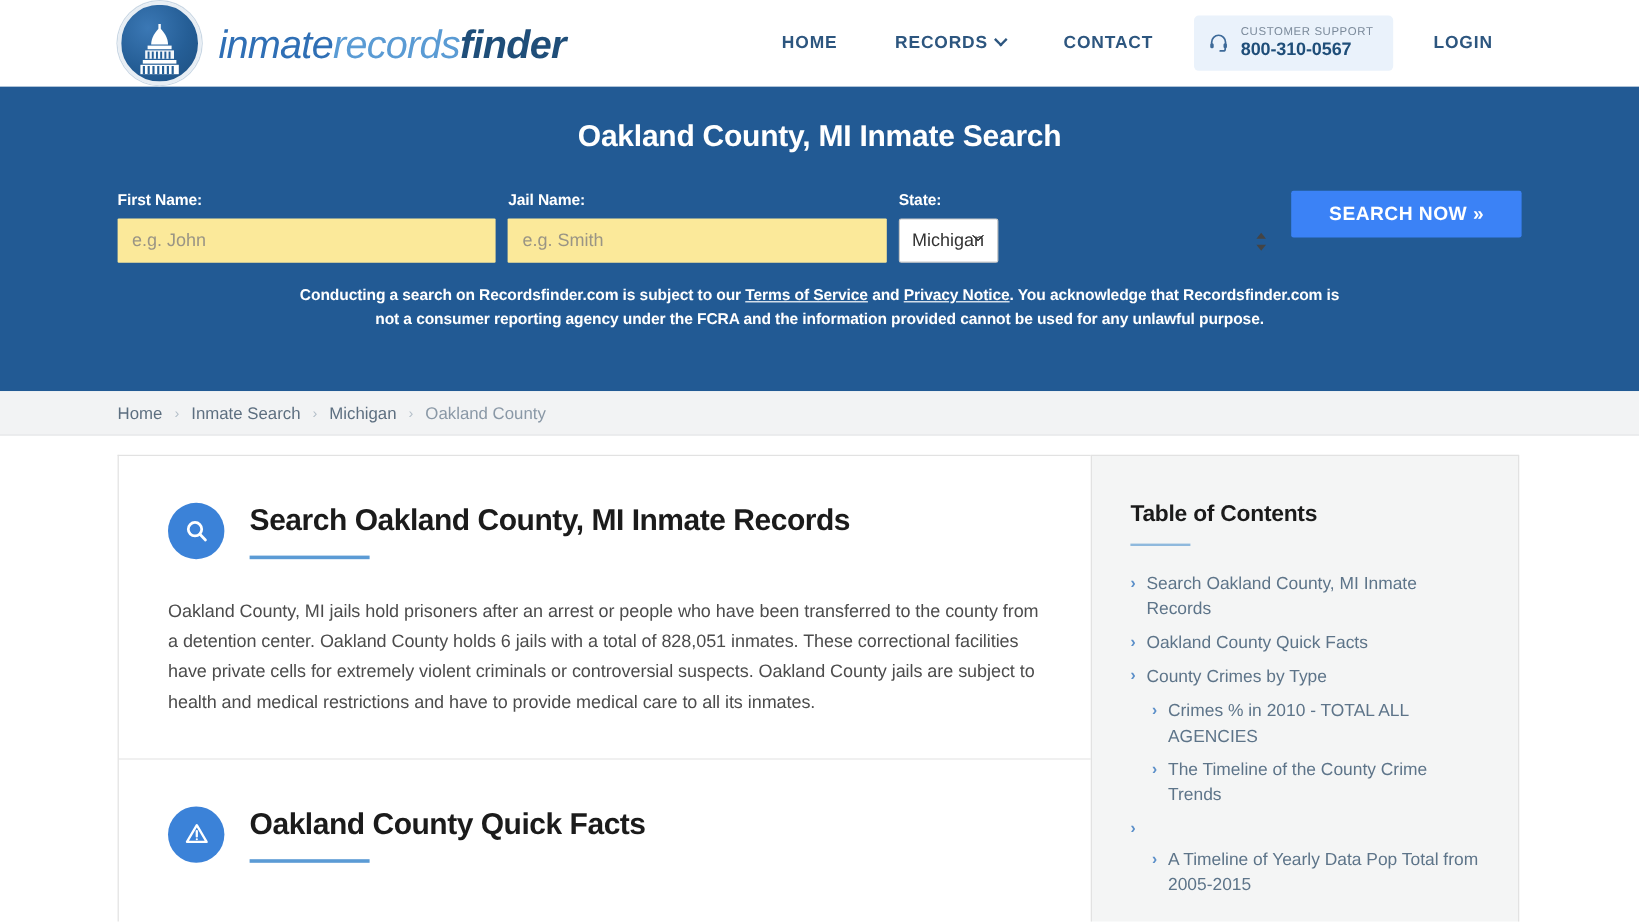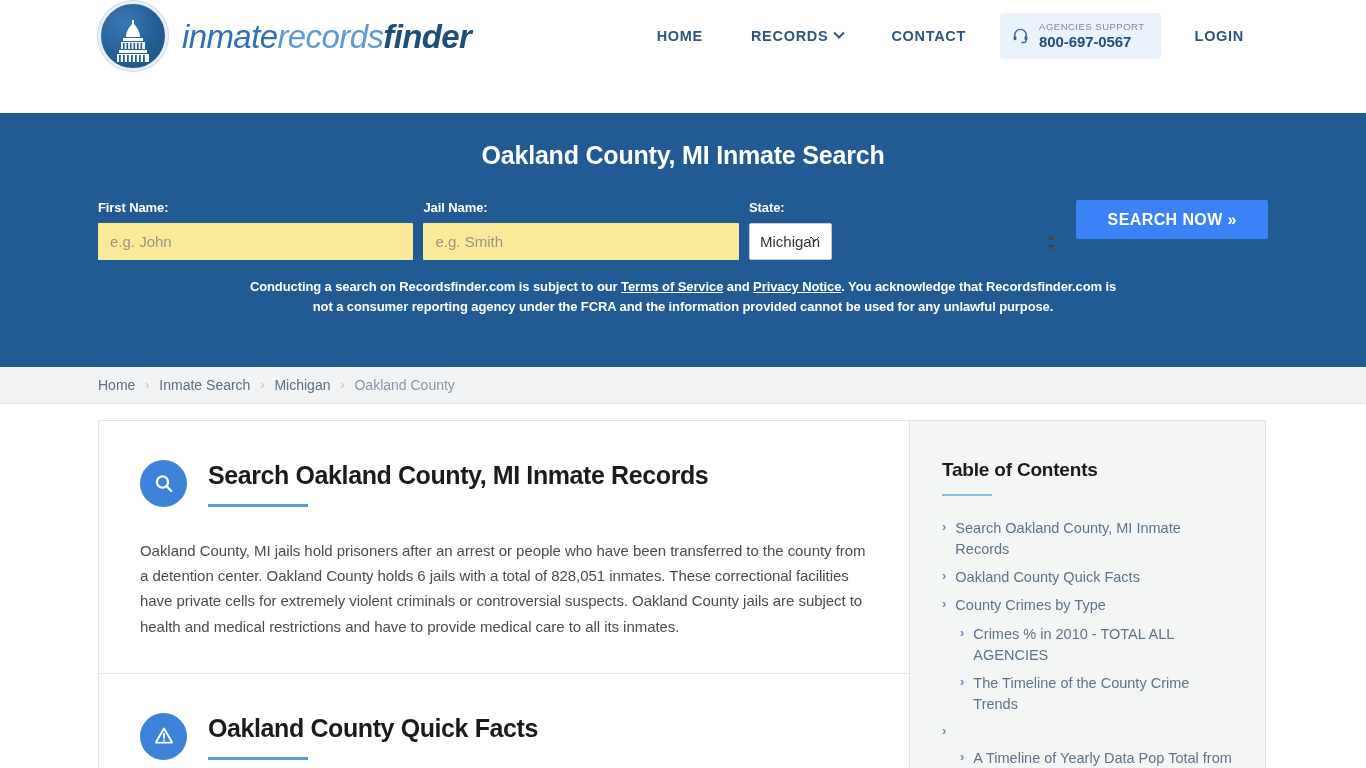--- a/index.html
+++ b/index.html
@@ -83,21 +83,20 @@
   .support-phone {
     font-size: 15px; color: #1f4e79; font-weight: 700; letter-spacing: -0.1px;
     line-height: 1.2; display:block;
   }
 
   
   .hero {
     background: #225a94;
     padding: 28px 98px 22px;
     height: 254px;
-    margin-top: 41px;
   }
   .hero-title {
     color: #ffffff;
     font-size: 25px;
     font-weight: 700;
     text-align: center;
     letter-spacing: -0.2px;
     margin: 0 0 30px;
   }
   .search-row {
@@ -359,22 +358,22 @@
     <div class="support-badge">
       <span class="headset">
         <svg width="17" height="17" viewBox="0 0 20 20" fill="none" stroke="#3d6a99" stroke-width="1.7" stroke-linecap="round">
           <path d="M3.2 11.5 V9.6 a6.8 6.8 0 0 1 13.6 0 v1.9"></path>
           <rect x="1.8" y="10.6" width="3.4" height="5" rx="1.5" fill="#3d6a99" stroke="none"></rect>
           <rect x="14.8" y="10.6" width="3.4" height="5" rx="1.5" fill="#3d6a99" stroke="none"></rect>
           <path d="M16.5 15.6 v0.6 a2 2 0 0 1 -2 2 H11.6"></path>
         </svg>
       </span>
       <span>
-        <span class="support-label">AGENCIES SUPPORT</span>
-        <span class="support-phone">800-697-0567</span>
+        <span class="support-label">CUSTOMER SUPPORT</span>
+        <span class="support-phone">800-310-0567</span>
       </span>
     </div>
 
     <a class="nav-link">
         <span>LOGIN</span>
       </a>
   </nav>
 </header>
 
 <section class="hero">

